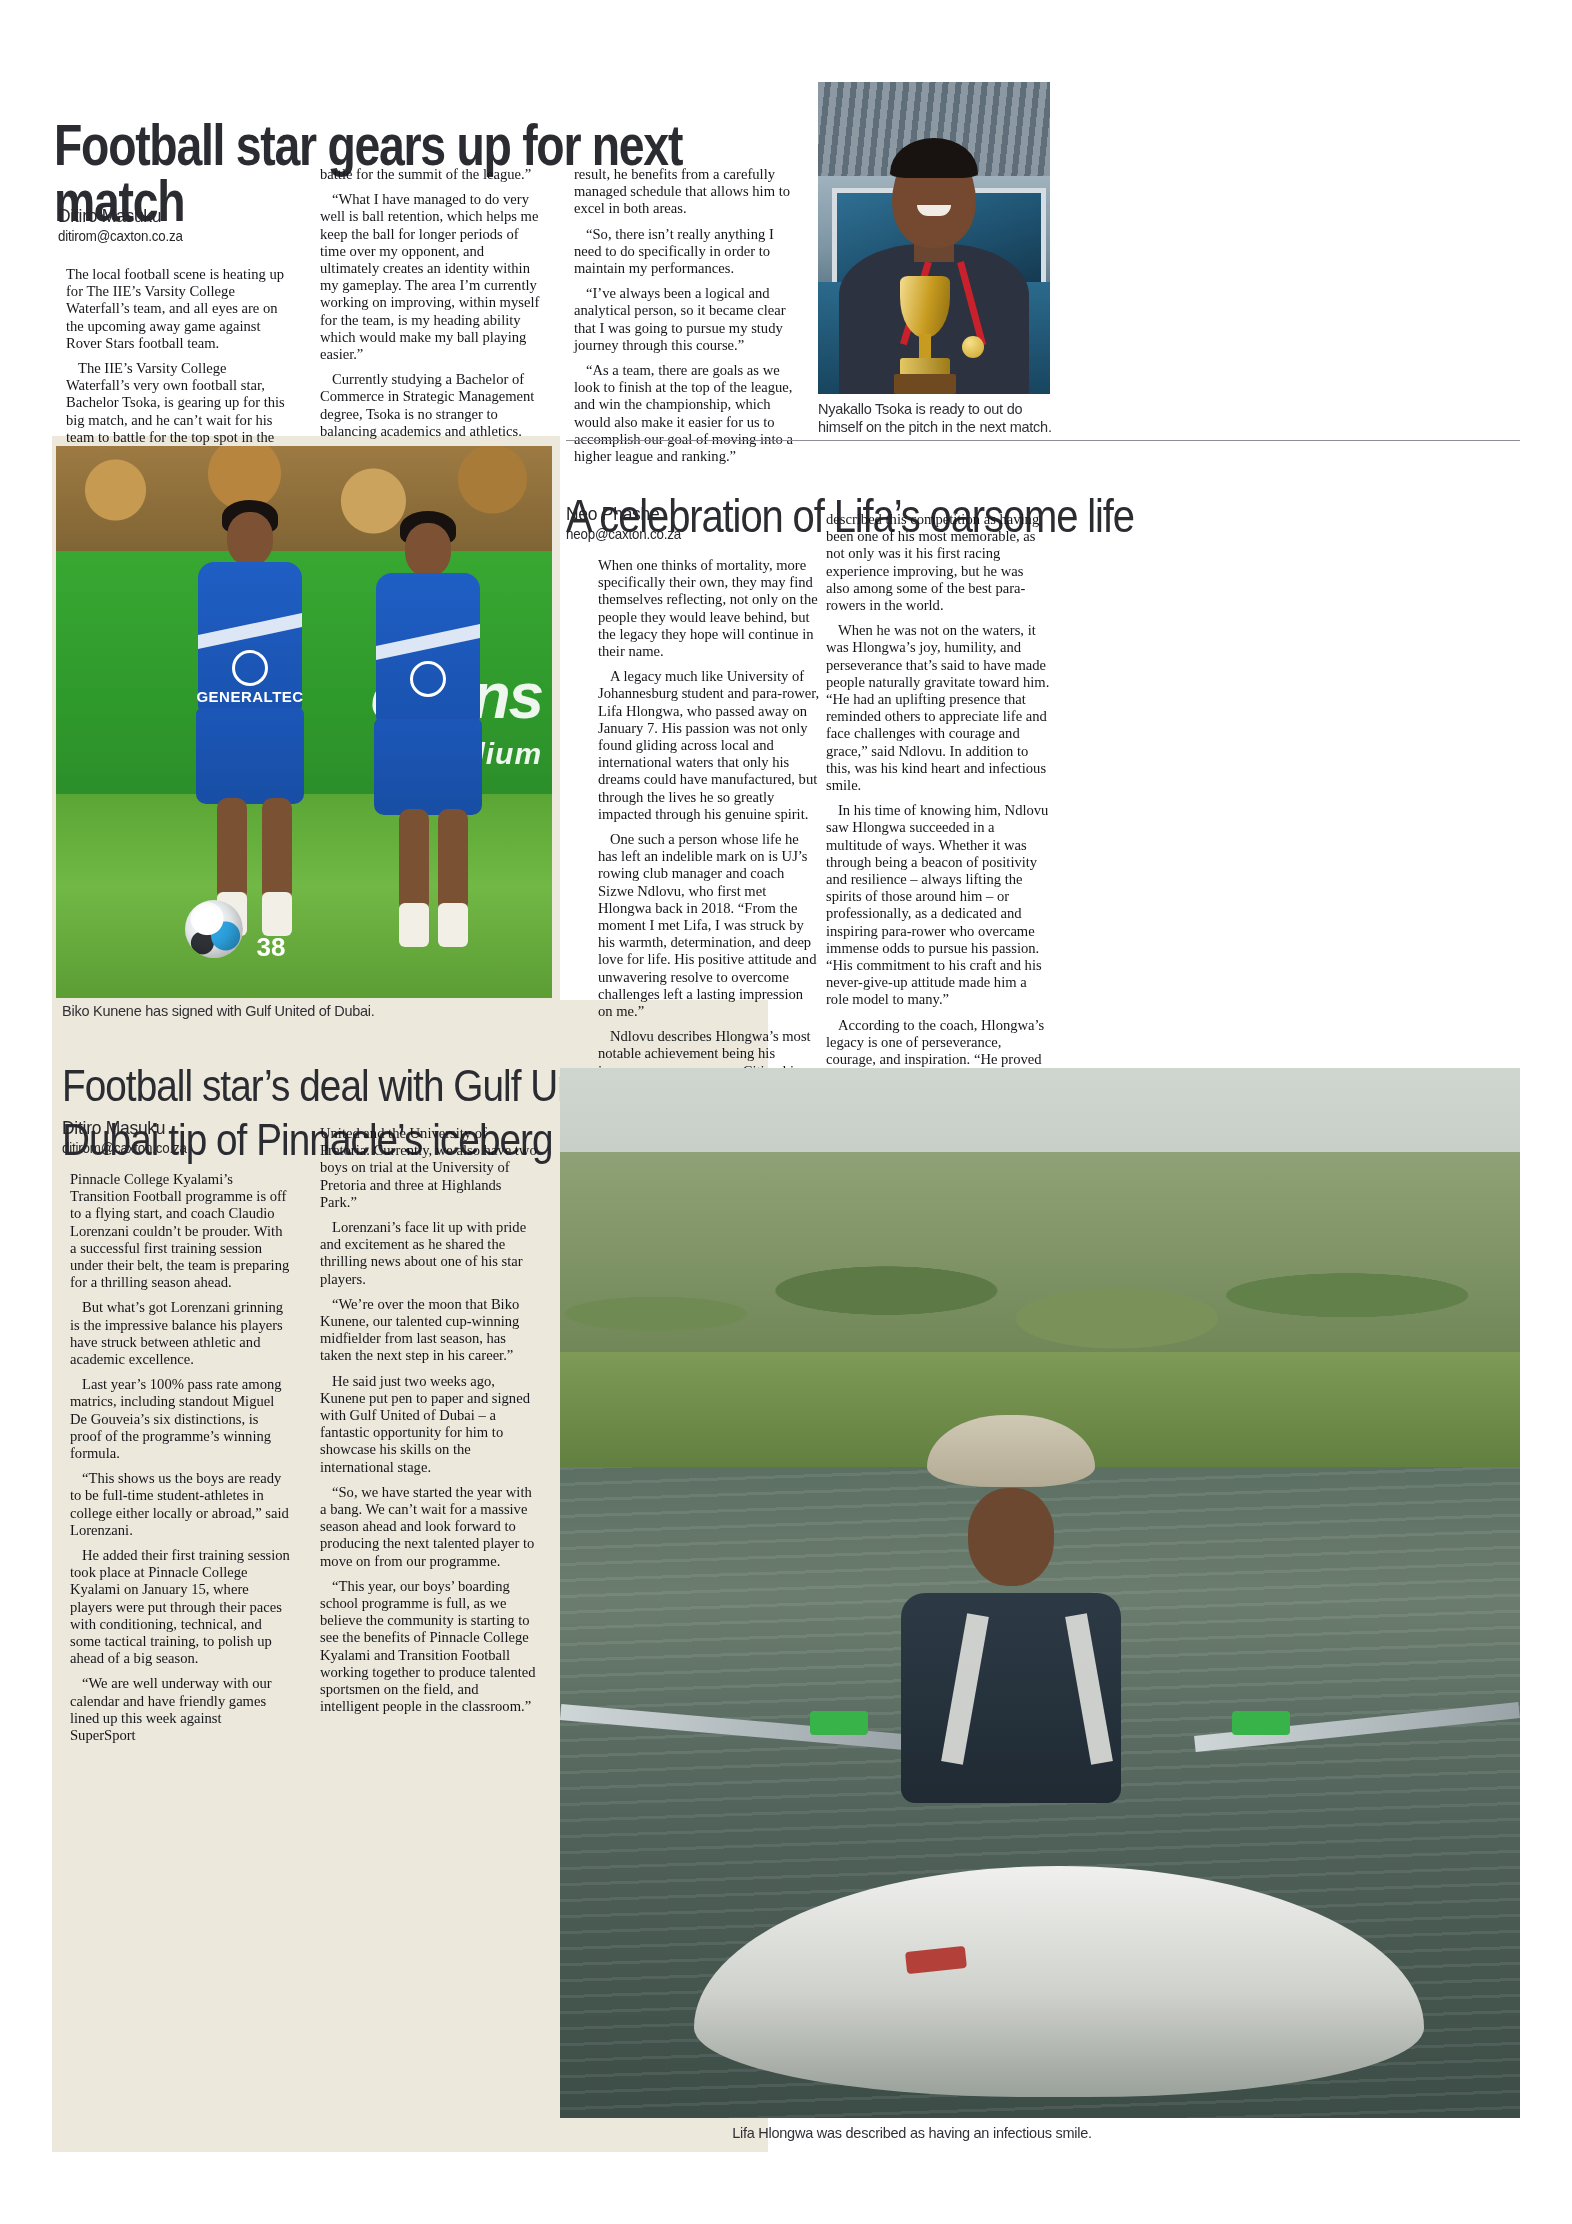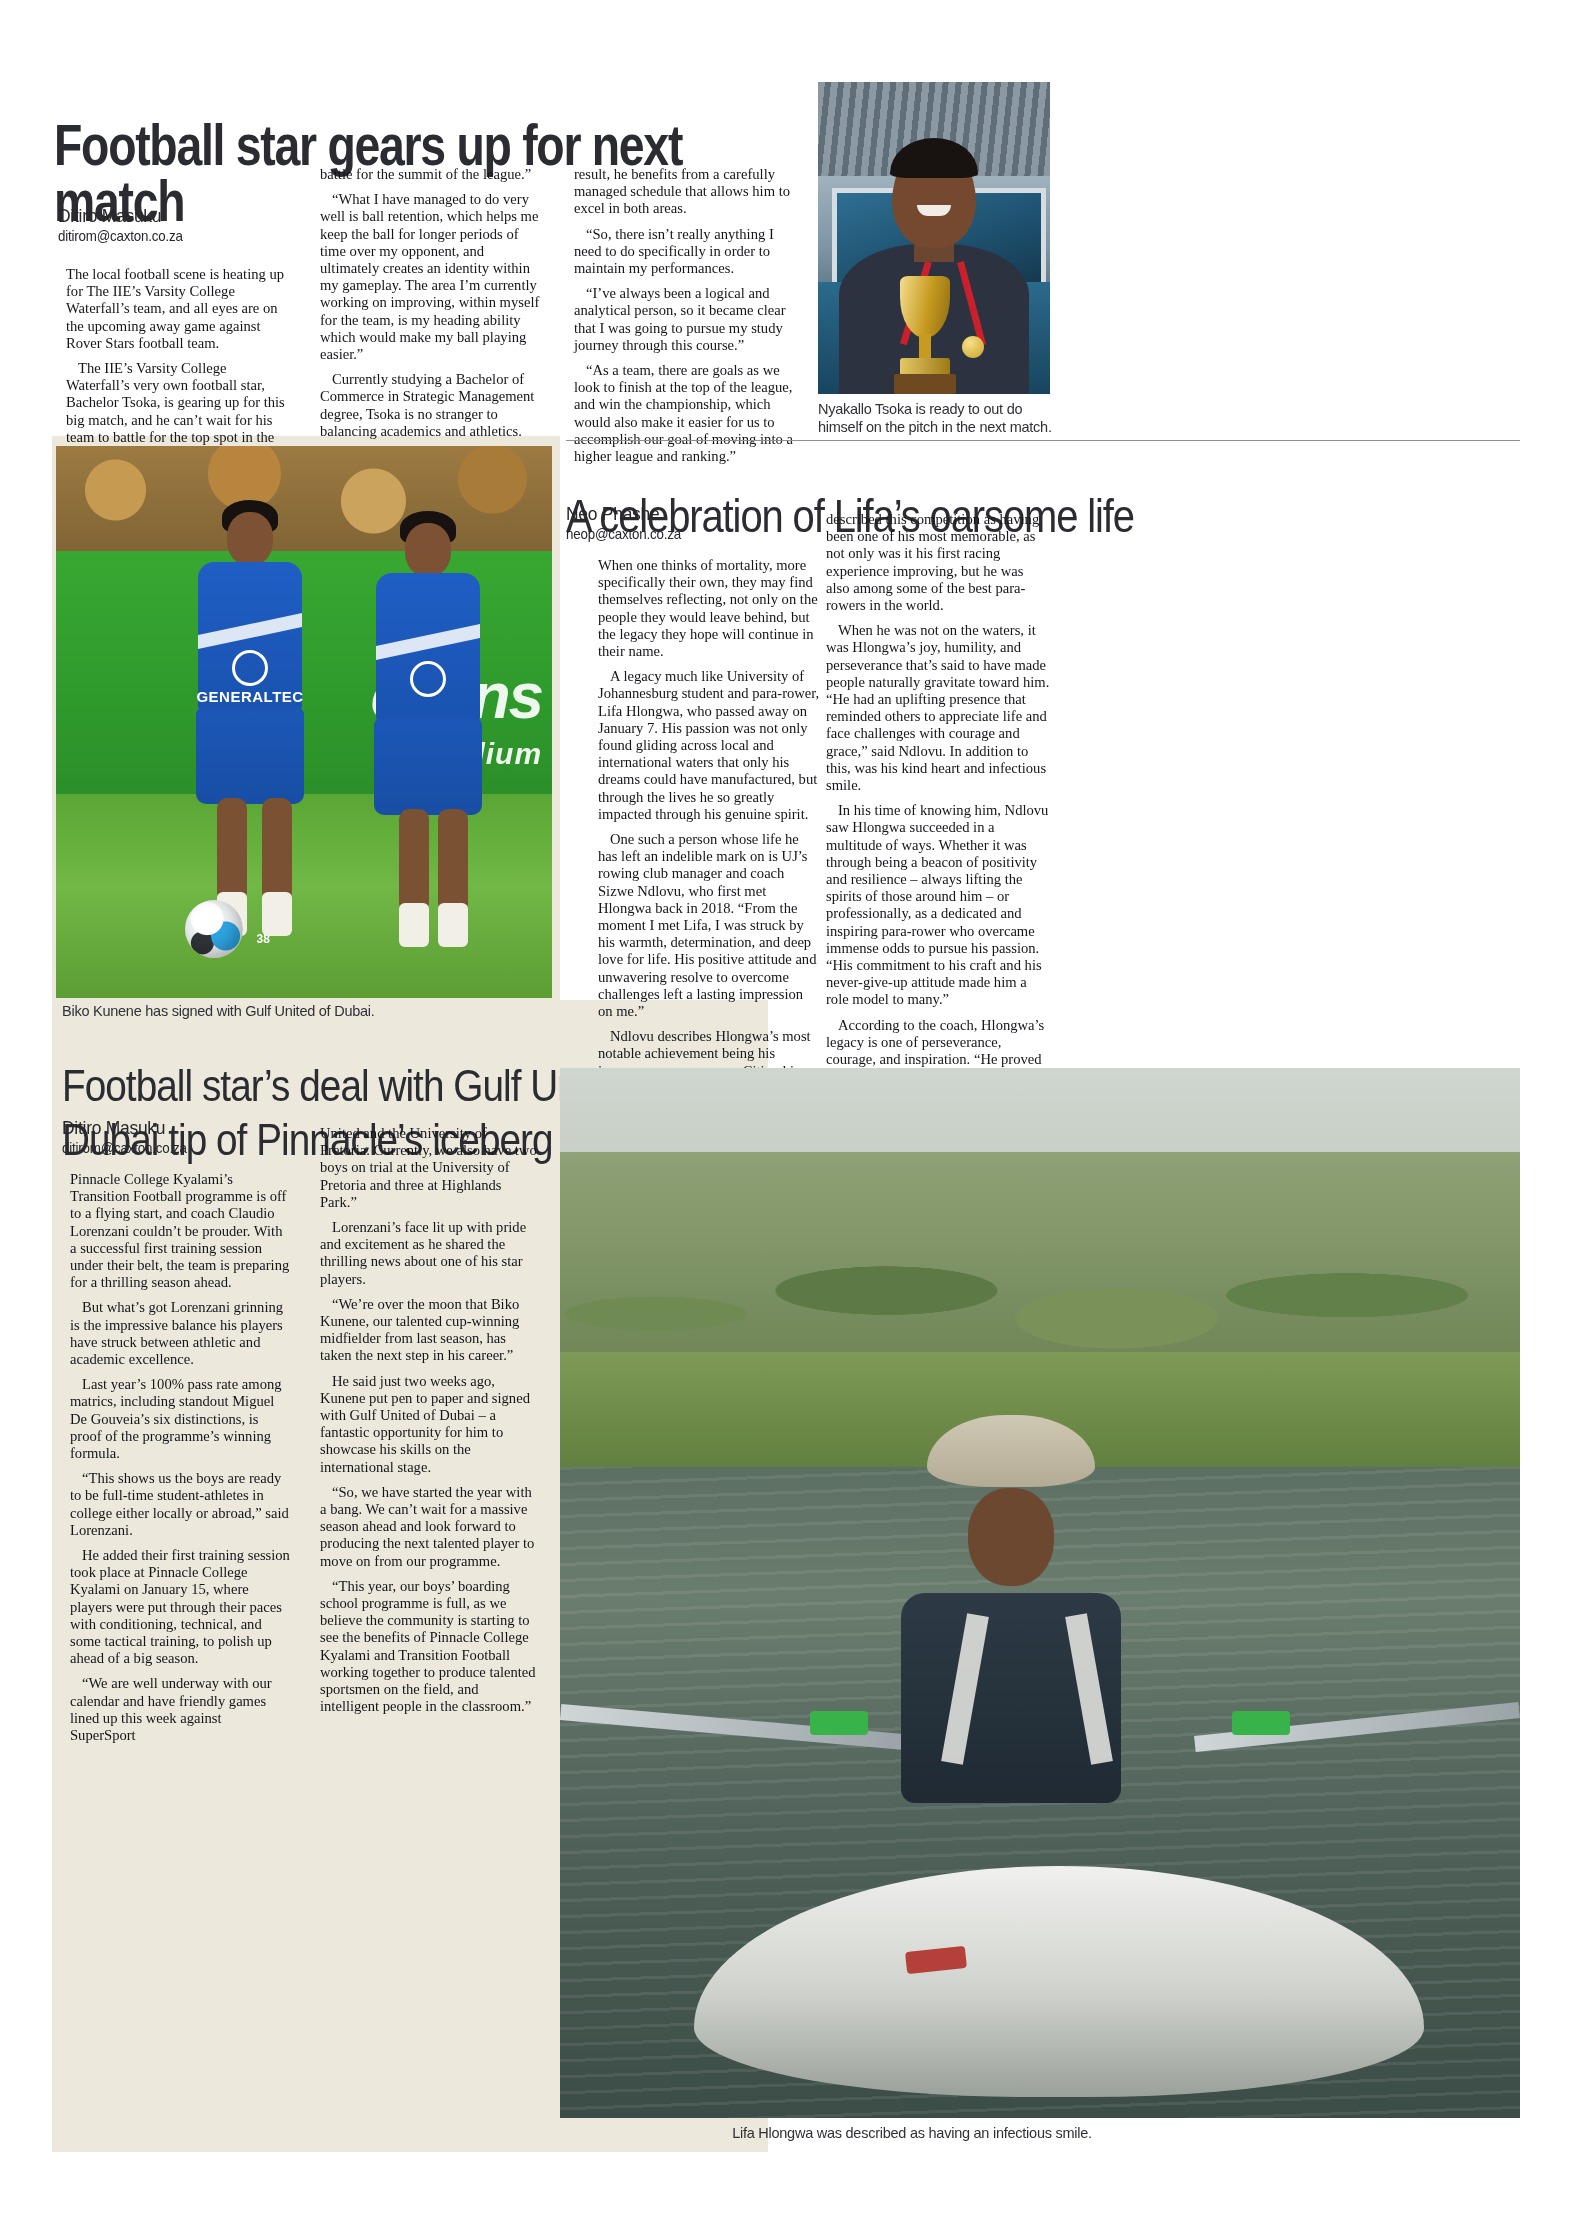--- a/index.html
+++ b/index.html
@@ -273,21 +273,21 @@
   .pl-legL, .pl-legR { position: absolute; top: 286px; width: 30px; height: 104px;
     background: #7b5133; border-radius: 10px; }
   .pl-legL { left: 28%; }
   .pl-legR { left: 58%; }
   .pl-sockL, .pl-sockR { position: absolute; top: 380px; width: 30px; height: 44px;
     background: #f2efe6; border-radius: 6px; }
   .pl-sockL { left: 28%; }
   .pl-sockR { left: 58%; }
   .pl-num { position: absolute; left: 56%; top: 224px;
     font-family: "Liberation Sans", sans-serif; font-weight: bold;
-    font-size: 12px; color: #fff; }
+    font-size: 26px; color: #fff; }
   .pl-band { position: absolute; left: 0; top: 62px; width: 100%; height: 14px;
     background: rgba(255,255,255,.85); transform: skewY(-12deg); }
   .pl-logo { position: absolute; left: 50%; top: 88px; width: 30px; height: 30px;
     transform: translateX(-50%); border: 3px solid #fff; border-radius: 50%; }
   .pl-spon { position: absolute; left: 50%; top: 126px; transform: translateX(-50%);
     font-family: "Liberation Sans", sans-serif; font-weight: bold; font-size: 15px;
     color: #fff; letter-spacing: .5px; white-space: nowrap; }
   #photo-football .ball {
     position: absolute; left: 26%; bottom: 40px; width: 58px; height: 58px;
     border-radius: 50%;

